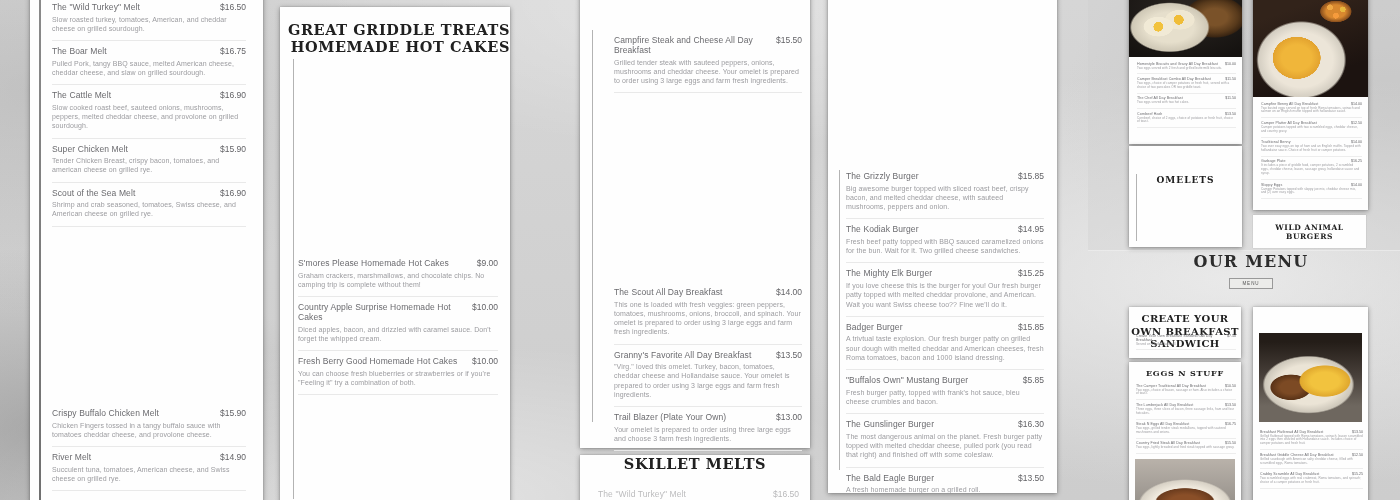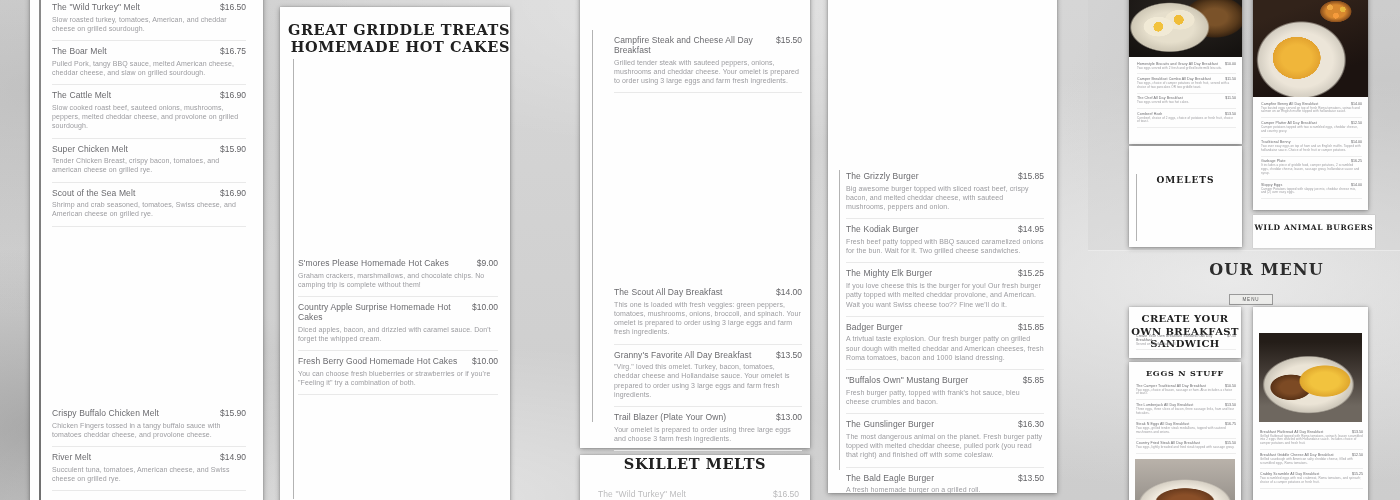--- a/index.html
+++ b/index.html
@@ -59,25 +59,25 @@
   
   .pa{left:1129px;top:-12px;width:113px;height:156px;}
   .pa .photo{position:absolute;top:0;left:0;right:0;height:69px;}
   .ga{top:71px;left:8px;right:6px;}
   .pb{left:1253px;top:-6px;width:115px;height:216px;}
   .pb .photo{position:absolute;top:0;left:0;right:0;height:103px;}
   .gb{top:105px;left:8px;right:6px;}
   .pom{left:1129px;top:146px;width:113px;height:101px;}
   .hdr-om{padding-top:9px;font-size:9px;letter-spacing:1px;margin-top:20px;}
   .pom .spine{left:7px;top:28px;bottom:6px;}
-  .pwb{left:1253px;top:215px;width:122px;height:33px;box-shadow:0 0 1px rgba(0,0,0,.25);}
+  .pwb{left:1253px;top:215px;width:113px;height:33px;box-shadow:0 0 1px rgba(0,0,0,.25);}
   .hdr-wb{padding-top:8px;font-size:7.5px;letter-spacing:.6px;}
   .ourmenu{position:absolute;left:1170px;top:252px;width:162px;text-align:center;}
   .ourmenu h1{font-family:"DejaVu Serif",serif;font-weight:bold;font-size:16px;color:#2c2c2c;
-              letter-spacing:1.2px;margin:8px;text-align:right;}
+              letter-spacing:1.2px;margin:0;}
   .menu-btn{display:inline-block;margin-top:7px;font-size:4.5px;letter-spacing:1px;color:#555;
             background:#ececea;border:1px solid #999;padding:2px 12px;cursor:pointer;
             font-family:"Liberation Sans",sans-serif;}
   .pc{left:1129px;top:307px;width:112px;height:51px;}
   .hdr-c{padding-top:6px;font-size:10px;line-height:1.25;letter-spacing:.4px;}
   .gc{top:24px;left:7px;right:5px;}
   .pd{left:1129px;top:362px;width:112px;height:152px;}
   .hdr-d{padding-top:6px;font-size:8px;letter-spacing:.8px;}
   .gd{top:19px;left:7px;right:5px;}
   .pd .photo{position:absolute;left:6px;right:6px;top:97px;height:55px;}

